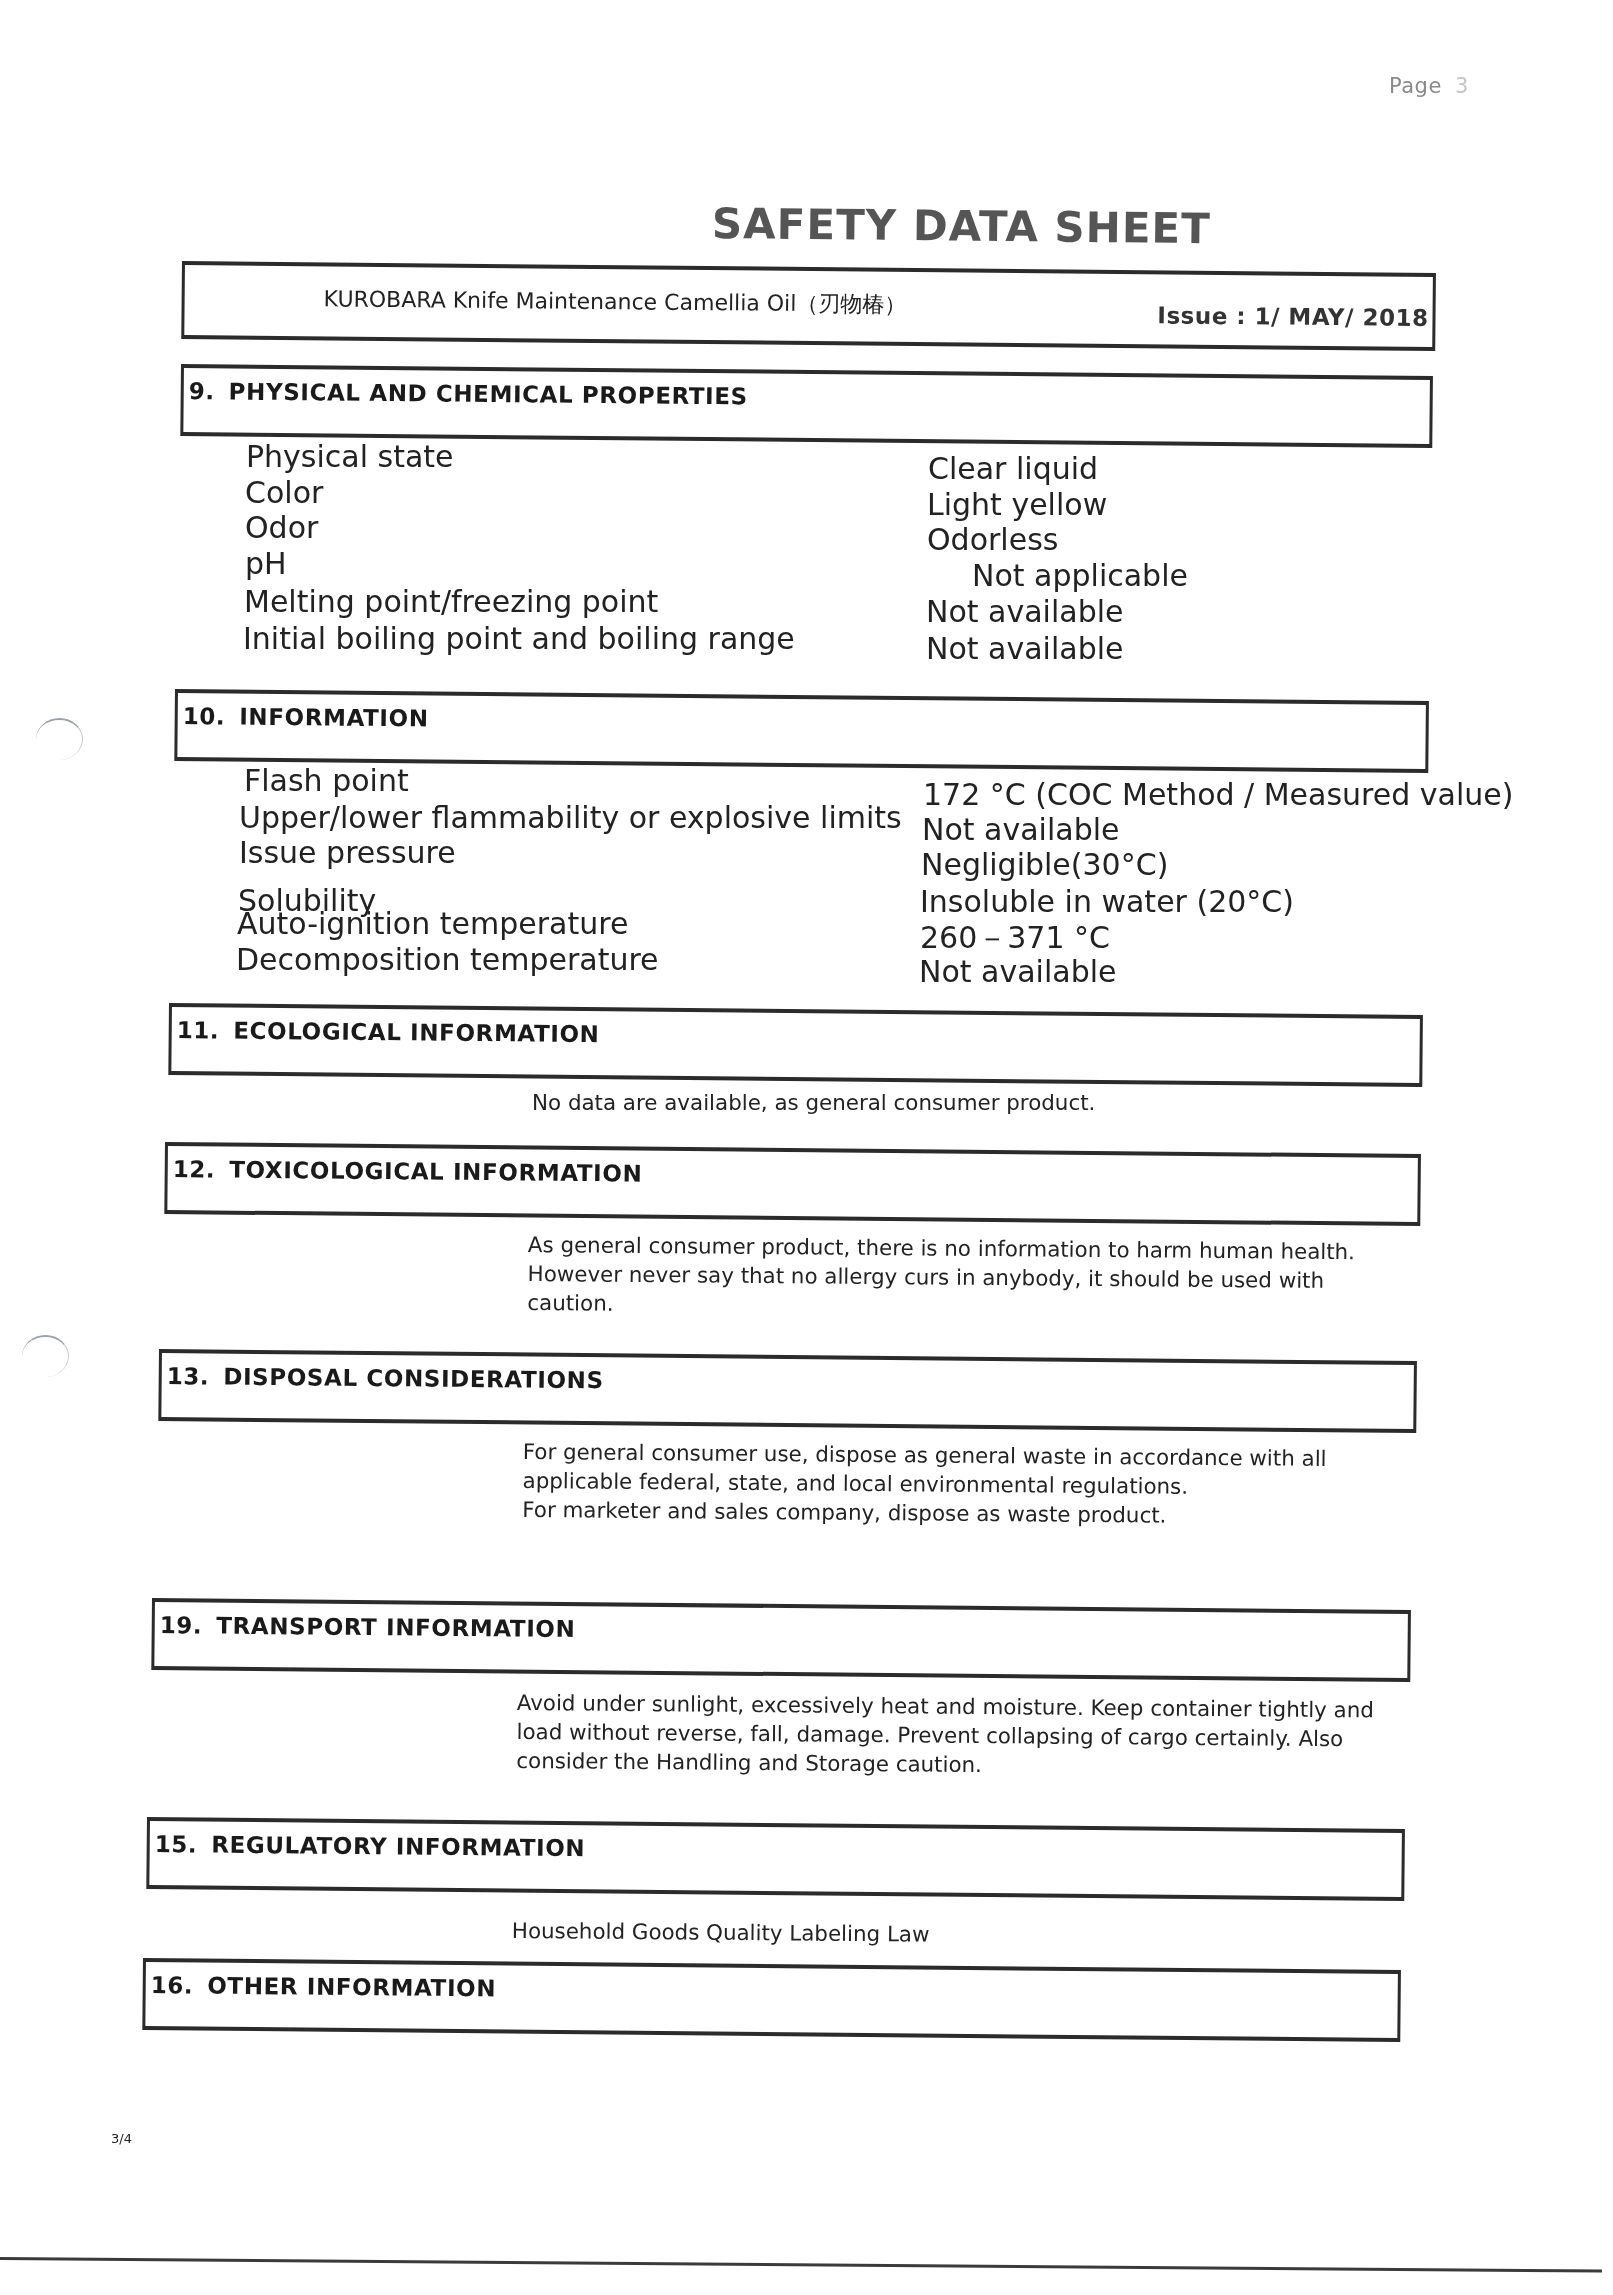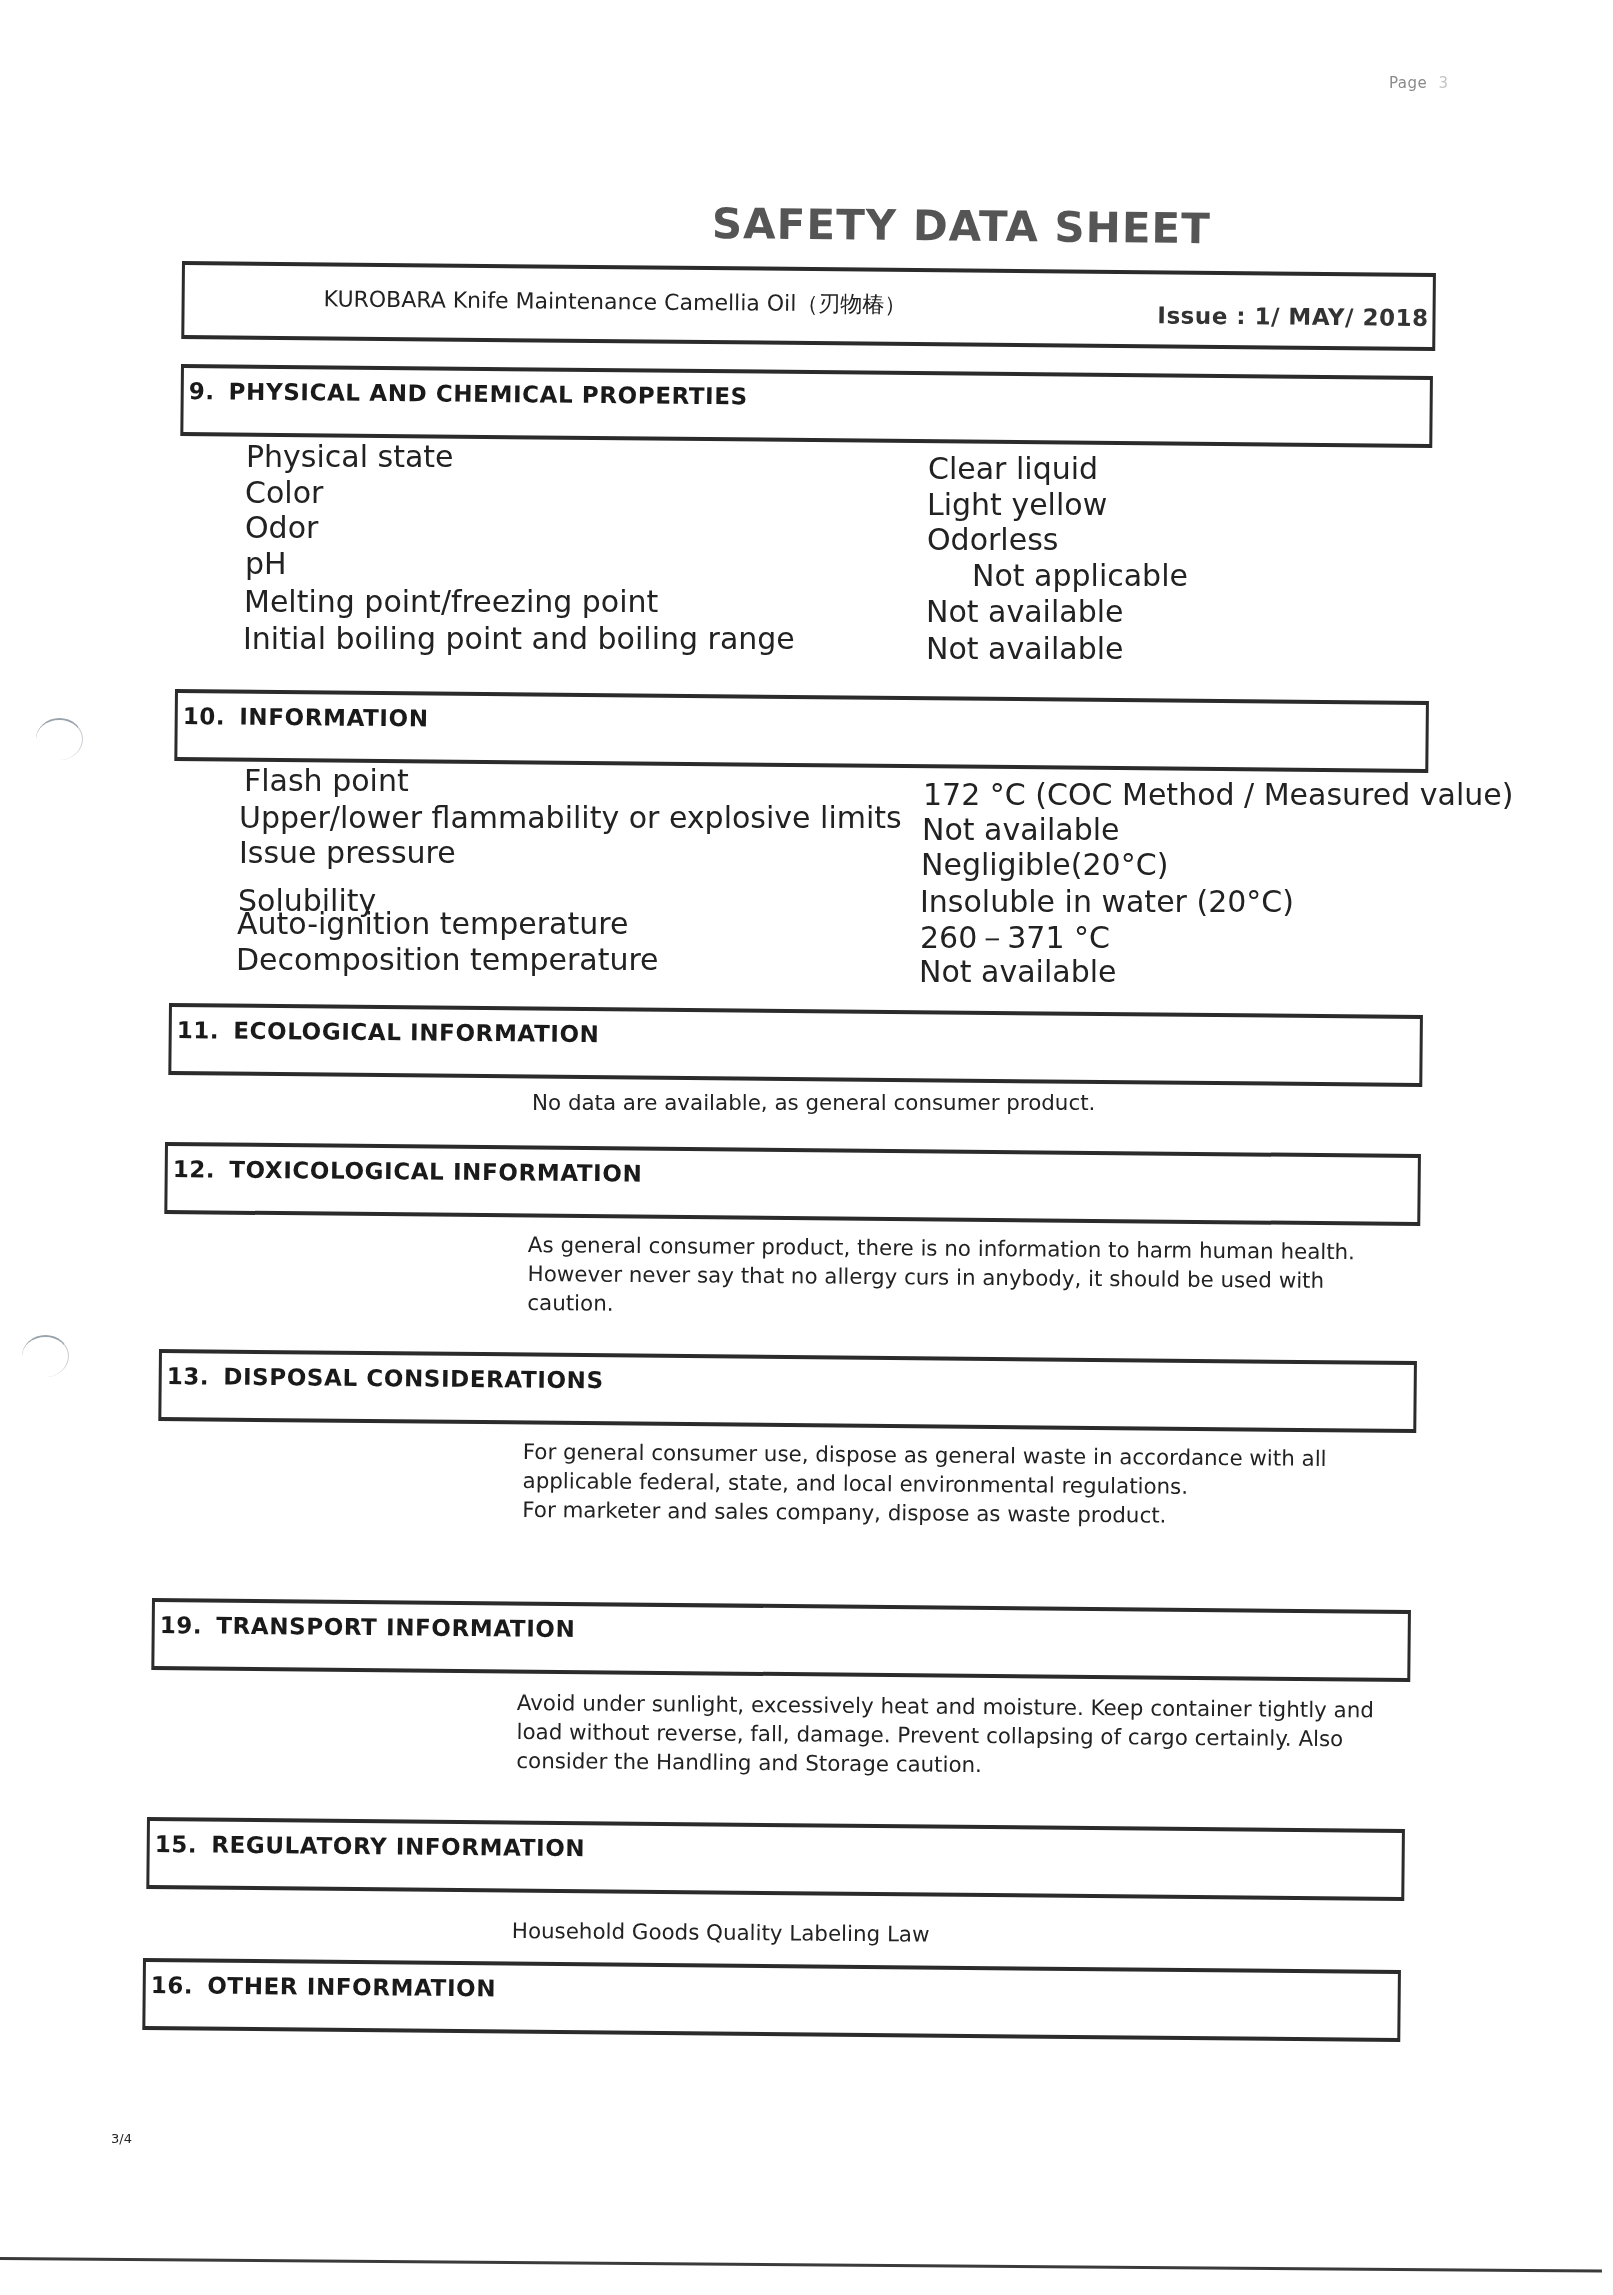--- a/index.html
+++ b/index.html
@@ -2,21 +2,21 @@
 <html><head>
 <meta charset="utf-8">
 <style>
   html, body { margin: 0; padding: 0; }
   body {
     width: 1614px; height: 2295px; position: relative; overflow: hidden;
     background: #ffffff; color: #1c1c1c;
     font-family: "DejaVu Sans", sans-serif;
   }
   .abs { position: absolute; }
-  .page-label { left: 1389px; top: 74px; font-size: 15px; color: #8a8a8a; letter-spacing: 0.5px; }
+  .page-label { left: 1389px; top: 74px; font-size: 21px; color: #8a8a8a; letter-spacing: 0.5px; }
   .doc-title {
     left: 712px; top: 199px; font-size: 42px; font-weight: bold; color: #555;
     letter-spacing: 1px; transform: rotate(0.6deg); transform-origin: left center;
   }
   .box {
     position: absolute; border: 3px solid #2b2b2b; box-sizing: border-box;
     border-top-width: 4px; border-bottom-width: 4px; background: #fff;
   }
   .tilt { transform: rotate(0.55deg); transform-origin: left top; }
   .header-box { left: 182px; top: 261px; width: 1254px; height: 78px; }
@@ -76,21 +76,21 @@
 <div>
   <div class="prop-row" style="left:244px;top:763px;">Flash point</div>
   <div class="prop-row" style="left:239px;top:800px;">Upper/lower flammability or  explosive limits</div>
   <div class="prop-row" style="left:239px;top:835px;">Issue pressure</div>
   <div class="prop-row" style="left:238px;top:870px;margin-top:13px;">Solubility</div>
   <div class="prop-row" style="left:237px;top:906px;">Auto-ignition temperature</div>
   <div class="prop-row" style="left:236px;top:942px;">Decomposition temperature</div>
 
   <div class="prop-row" style="left:923px;top:777px;">172 °C (COC Method / Measured value)</div>
   <div class="prop-row" style="left:922px;top:812px;">Not available</div>
-  <div class="prop-row" style="left:921px;top:847px;">Negligible(20°C)</div>
+  <div class="prop-row" style="left:921px;top:847px;">Negligible(30°C)</div>
   <div class="prop-row" style="left:920px;top:884px;">Insoluble in water (20°C)</div>
   <div class="prop-row" style="left:920px;top:918px;">260－371 °C</div>
   <div class="prop-row" style="left:919px;top:954px;">Not available</div>
 </div>
 
 <div class="box sec-box tilt" style="left:169px;top:1003px;width:1254px;">
   <div class="abs sec-title">
     <span class="sec-num">11.</span><span>ECOLOGICAL INFORMATION</span>
   </div>
 </div>

